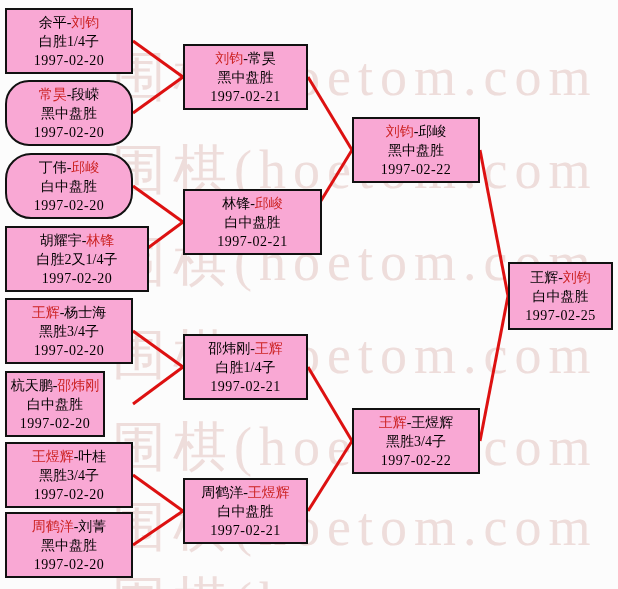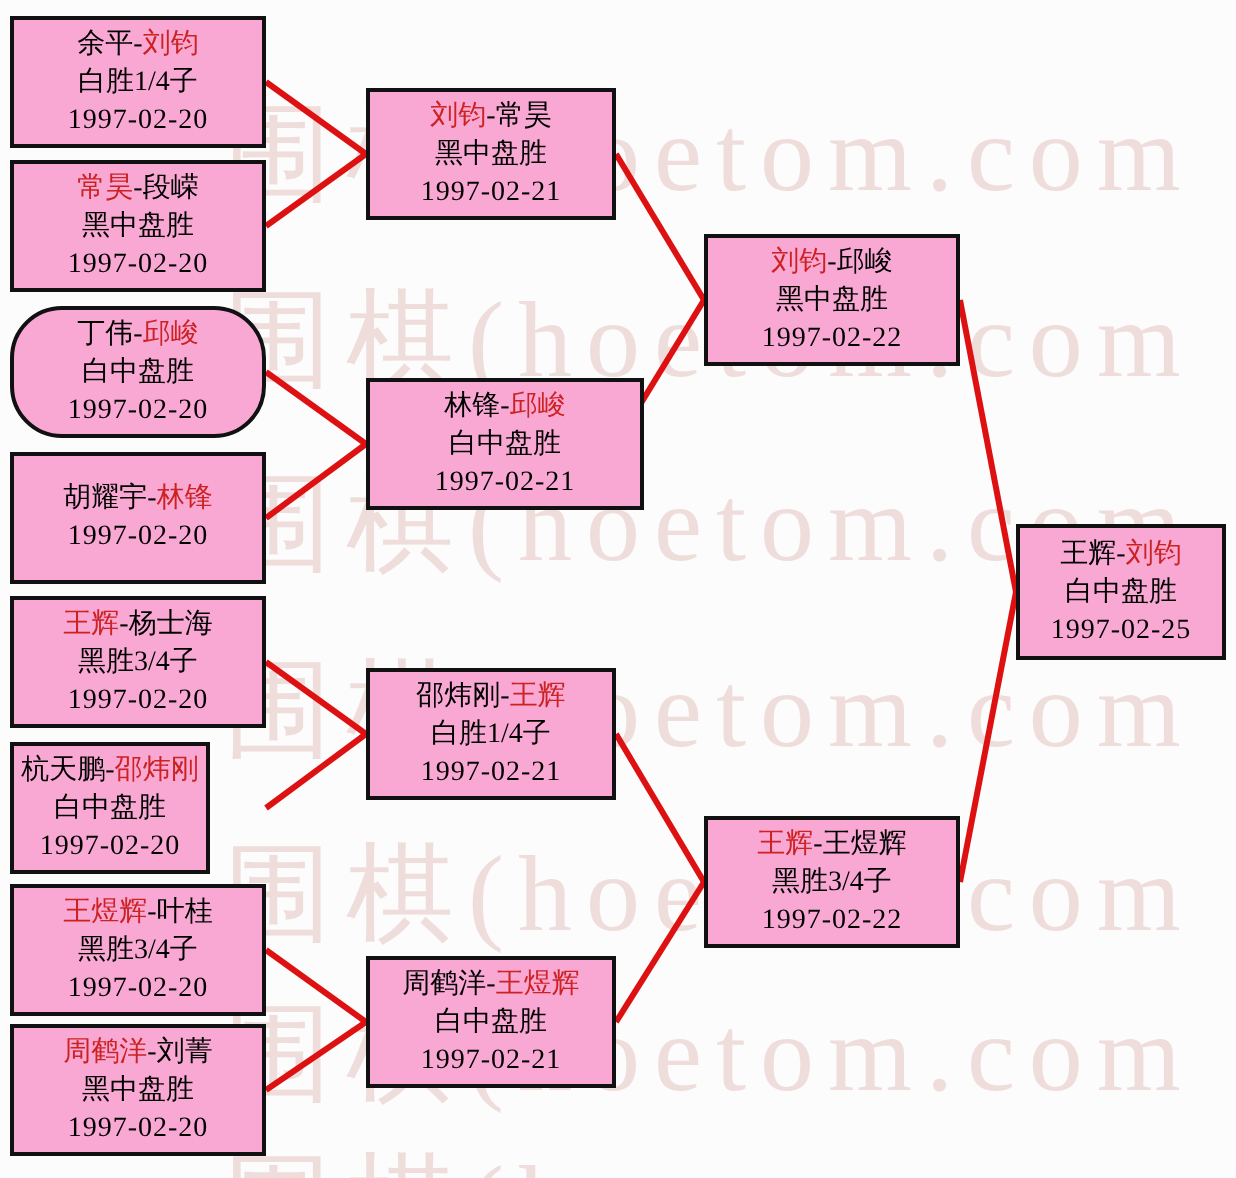--- a/index.html
+++ b/index.html
@@ -61,32 +61,33 @@
     <line x1="480" y1="150" x2="508" y2="296"></line>
     <line x1="480" y1="441" x2="508" y2="296"></line>
   </svg>
 
   <div id="boxes">
       <div class="match" style="left: 5px; top: 8px; width: 128px; height: 66px;">
     <div class="names"><span class="p-left">余平</span><span class="dash">-</span><span class="p-right win">刘钧</span></div>
     <div class="result">白胜1/4子</div>
     <div class="date">1997-02-20</div>
   </div>
-      <div class="match" style="left: 5px; top: 80px; width: 128px; height: 66px;">
+      <div class="match" style="left: 5px; top: 80px; width: 128px; height: 66px; border-radius: 24px;">
     <div class="names"><span class="p-left win">常昊</span><span class="dash">-</span><span class="p-right">段嵘</span></div>
     <div class="result">黑中盘胜</div>
     <div class="date">1997-02-20</div>
   </div>
       <div class="match" style="left: 5px; top: 153px; width: 128px; height: 66px; border-radius: 26px;">
     <div class="names"><span class="p-left">丁伟</span><span class="dash">-</span><span class="p-right win">邱峻</span></div>
     <div class="result">白中盘胜</div>
     <div class="date">1997-02-20</div>
   </div>
-      <div class="match" style="left: 5px; top: 226px; width: 128px; height: 66px;">
+      <div class="match" style="left: 5px; top: 226px; width: 144px; height: 66px;">
     <div class="names"><span class="p-left">胡耀宇</span><span class="dash">-</span><span class="p-right win">林锋</span></div>
+    <div class="result">白胜2又1/4子</div>
     <div class="date">1997-02-20</div>
   </div>
       <div class="match" style="left: 5px; top: 298px; width: 128px; height: 66px;">
     <div class="names"><span class="p-left win">王辉</span><span class="dash">-</span><span class="p-right">杨士海</span></div>
     <div class="result">黑胜3/4子</div>
     <div class="date">1997-02-20</div>
   </div>
       <div class="match" style="left: 5px; top: 371px; width: 100px; height: 66px;">
     <div class="names"><span class="p-left">杭天鹏</span><span class="dash">-</span><span class="p-right win">邵炜刚</span></div>
     <div class="result">白中盘胜</div>

